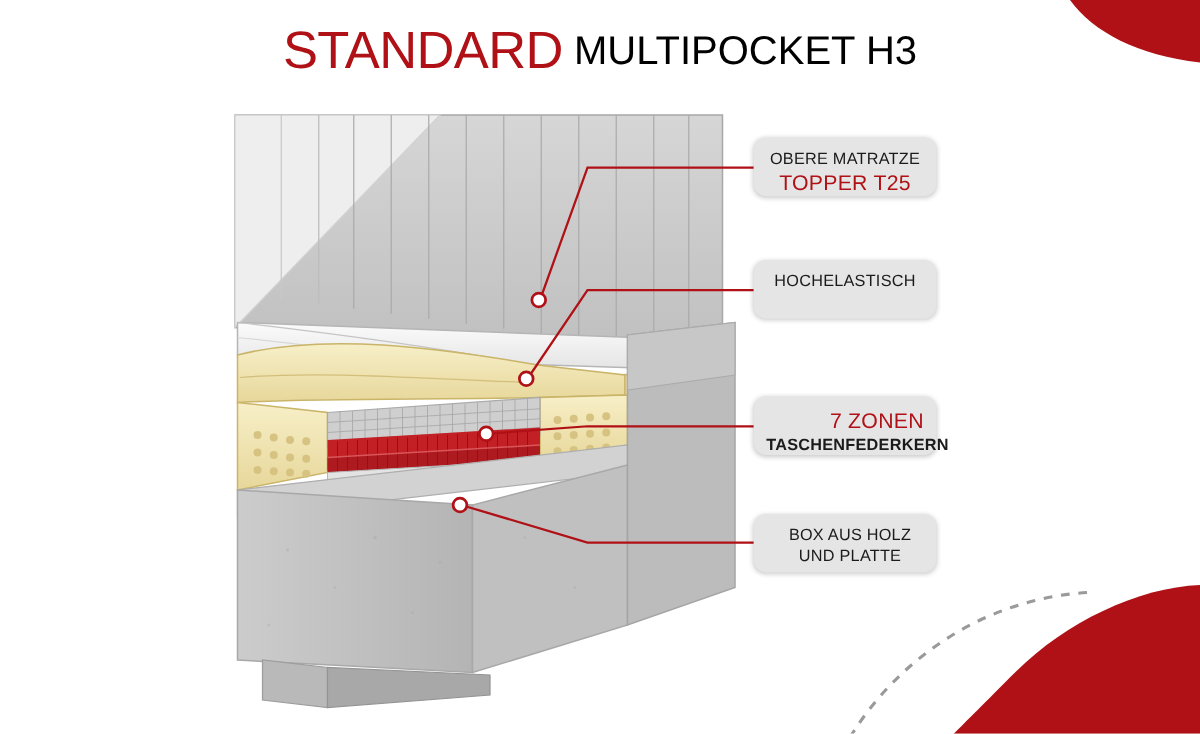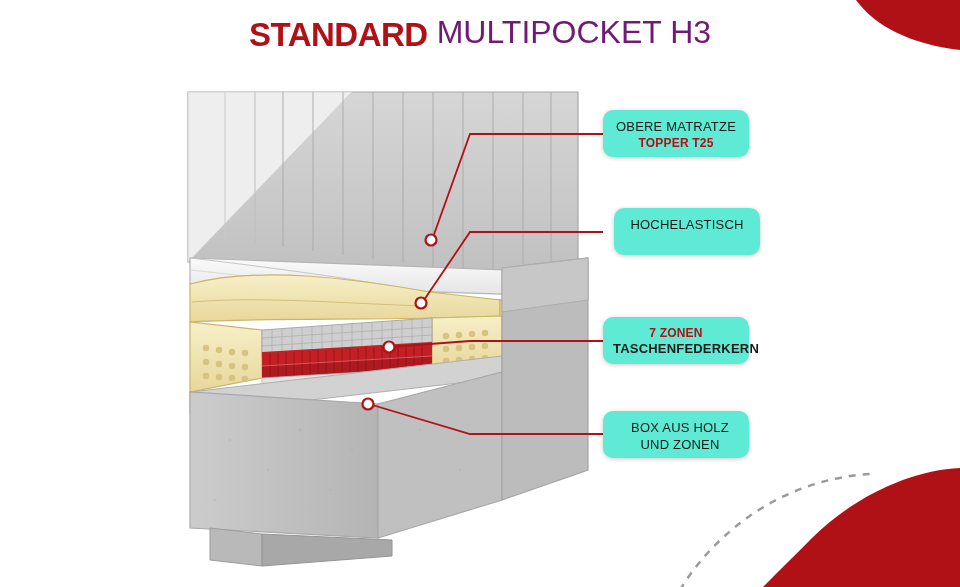--- a/index.html
+++ b/index.html
@@ -27,63 +27,63 @@
   
   .title-wrap {
     position: absolute;
     top: 16px;
     left: 0;
     width: 960px;
     text-align: center;
     white-space: nowrap;
   }
   .title-strong {
-    font-size: 33px;
-    font-weight: bold;
+    font-size: 42px;
+    font-weight: normal;
     color: #b01116;
     letter-spacing: -0.5px;
   }
   .title-light {
     font-size: 32px;
     font-weight: normal;
-    color: #701a75;
+    color: #000000;
     letter-spacing: 0px;
     position: relative;
     top: -3px;
   }
 
   
   .callout {
     position: absolute;
-    background: #5eead4;
+    background: #e5e5e5;
     border-radius: 10px;
     box-shadow: 0 1px 4px rgba(0,0,0,0.22);
     text-align: center;
     padding: 9px 10px 10px 10px;
     box-sizing: border-box;
     line-height: 1.28;
   }
   .callout .l1 {
     display: block;
     font-size: 13px;
     color: #1b1b1b;
     letter-spacing: 0.2px;
   }
   .callout .l2 {
     display: block;
-    font-size: 12px;
+    font-size: 17px;
     color: #b01116;
-    font-weight: bold;
+    font-weight: normal;
     letter-spacing: 0.2px;
   }
   .callout .l1.plain { color: #1b1b1b; font-weight: bold; }
 
   #callout-0 { left: 603px; top: 110px;  width: 146px; height: 47px; }
-  #callout-1 { left: 603px; top: 208px;  width: 146px; height: 47px; margin-left: 11px; }
-  #callout-2 { left: 603px; top: 317px;  width: 146px; height: 47px; }
+  #callout-1 { left: 603px; top: 208px;  width: 146px; height: 47px; }
+  #callout-2 { left: 603px; top: 317px;  width: 146px; height: 47px; text-align: right; }
   #callout-3 { left: 603px; top: 411px;  width: 146px; height: 47px; padding-left: 18px; }
 
   
   #leaders { position: absolute; left: 0; top: 0; }
 
   
   #illustration { position: absolute; left: 0; top: 0; }
 </style>
 </head>
 <body>
@@ -312,16 +312,16 @@
     <span class="l1">HOCHELASTISCH</span>
   </div>
 
   <div class="callout" id="callout-2">
     <span class="l2">7 ZONEN</span>
     <span class="l1 plain">TASCHENFEDERKERN</span>
   </div>
 
   <div class="callout" id="callout-3">
     <span class="l1">BOX AUS HOLZ</span>
-    <span class="l1">UND ZONEN</span>
+    <span class="l1">UND PLATTE</span>
   </div>
 
 </div>
 
 </body></html>

